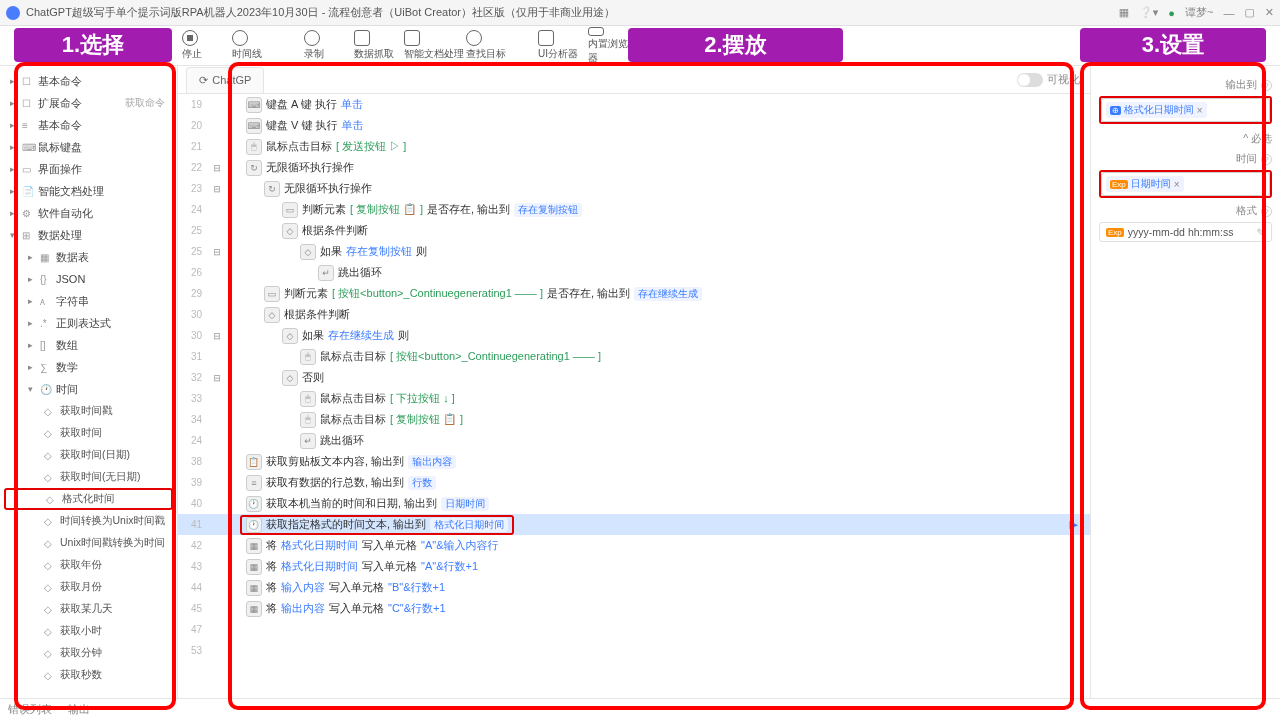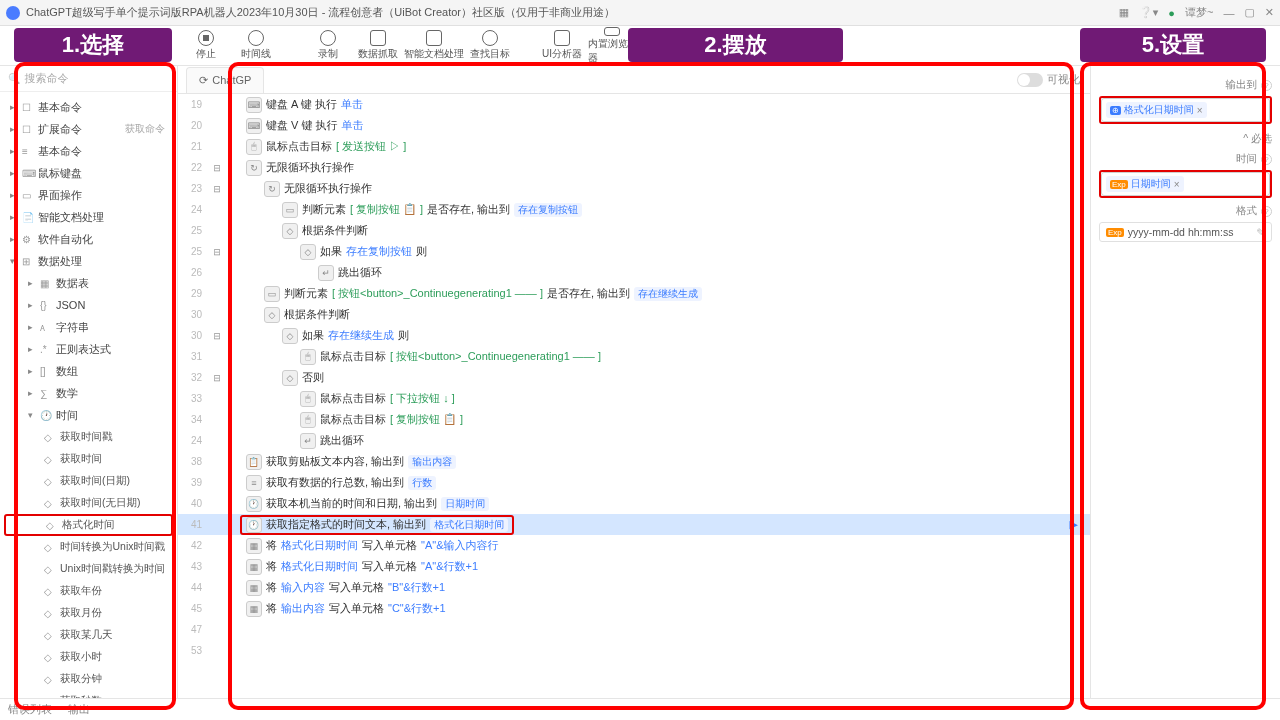--- a/index.html
+++ b/index.html
@@ -3,21 +3,21 @@
 <meta charset="utf-8">
 <style>
 * { box-sizing: border-box; margin: 0; padding: 0; }
 body { font-family: "Microsoft YaHei", Arial, sans-serif; font-size: 11px; color: #333; background: #fff; overflow: hidden; width: 1280px; height: 720px; position: relative; }
 .titlebar { height: 26px; background: #f5f5f5; border-bottom: 1px solid #e0e0e0; display: flex; align-items: center; padding: 0 6px; font-size: 11px; color: #555; }
 .titlebar .logo { width: 14px; height: 14px; background: #4a7cff; border-radius: 50%; margin-right: 6px; }
 .titlebar .spacer { flex: 1; }
 .titlebar .win-btns { display: flex; gap: 10px; align-items: center; color: #888; font-size: 11px; }
 .titlebar .win-btns span { cursor: pointer; }
 .toolbar { height: 40px; border-bottom: 1px solid #e5e5e5; display: flex; align-items: center; padding-left: 182px; gap: 2px; }
-.tool { display: flex; flex-direction: column; align-items: center; justify-content: center; width: 48px; height: 38px; color: #555; font-size: 10px; cursor: pointer; }
+.tool { display: flex; flex-direction: column; justify-content: center; width: 48px; height: 38px; color: #555; font-size: 10px; cursor: pointer; }
 .tool .ico { width: 16px; height: 16px; border: 1.5px solid #666; border-radius: 50%; margin-bottom: 1px; }
 .tool .ico.sq { border-radius: 3px; }
 .tool.stop .ico { border-radius: 50%; background: #fff; position: relative; }
 .tool.stop .ico:after { content:''; position:absolute; width:6px; height:6px; background:#666; top:4px; left:4px; }
 .main { display: flex; height: calc(100% - 26px - 40px - 22px); }
 .sidebar { width: 178px; border-right: 1px solid #e5e5e5; display: flex; flex-direction: column; }
 .search { height: 26px; border-bottom: 1px solid #eee; display: flex; align-items: center; padding: 0 8px; color: #aaa; font-size: 11px; }
 .search:before { content: '🔍'; font-size: 10px; margin-right: 4px; opacity: .5; }
 .tree { flex: 1; overflow-y: auto; padding: 4px 0; }
 .tree-item { display: flex; align-items: center; height: 22px; padding-left: 10px; color: #444; cursor: pointer; font-size: 11px; }
@@ -49,21 +49,21 @@
 .right { width: 190px; border-left: 1px solid #e5e5e5; padding: 6px 8px; font-size: 11px; color: #555; }
 .prop-label { color: #888; font-size: 10.5px; margin-top: 6px; display: flex; align-items: center; gap: 4px; justify-content: flex-end; }
 .prop-label .q { width: 11px; height: 11px; border: 1px solid #ccc; border-radius: 50%; font-size: 8px; display: inline-flex; align-items: center; justify-content: center; color: #bbb; }
 .chip-box { border: 2px solid #e30000; border-radius: 3px; padding: 0; margin-top: 4px; position: relative; }
 .chip-inner { border: 1px solid #d0d0d0; border-radius: 3px; padding: 3px 4px; display: flex; align-items: center; gap: 4px; }
 .chip { background: #eef3ff; border-radius: 3px; padding: 1px 4px; color: #3b7cff; font-size: 10px; display: inline-flex; align-items: center; gap: 3px; }
 .chip .tag { background: #3b7cff; color: #fff; border-radius: 2px; padding: 0 2px; font-size: 8px; }
 .chip .x { color: #888; cursor: pointer; }
 .plain-input { border: 1px solid #e0e0e0; border-radius: 3px; padding: 3px 6px; margin-top: 4px; display: flex; align-items: center; justify-content: space-between; color: #888; font-size: 10.5px; }
 .footer { height: 22px; border-top: 1px solid #e5e5e5; display: flex; align-items: center; padding: 0 8px; color: #888; font-size: 11px; gap: 16px; }
-.overlay-box { position: absolute; background: #701a75; color: #fff; font-size: 22px; font-weight: bold; display: flex; align-items: center; justify-content: center; border-radius: 4px; z-index: 100; }
+.overlay-box { position: absolute; background: #a21caf; color: #fff; font-size: 22px; font-weight: bold; display: flex; align-items: center; justify-content: center; border-radius: 4px; z-index: 100; }
 .ov1 { top: 28px; left: 14px; width: 158px; height: 34px; }
 .ov2 { top: 28px; left: 628px; width: 215px; height: 34px; }
 .ov3 { top: 28px; left: 1080px; width: 186px; height: 34px; }
 .red-frame { position: absolute; border: 4px solid #ff0000; border-radius: 10px; z-index: 50; pointer-events: none; }
 .rf1 { top: 62px; left: 14px; width: 162px; height: 648px; }
 .rf2 { top: 62px; left: 228px; width: 846px; height: 648px; }
 .rf3 { top: 62px; left: 1080px; width: 186px; height: 648px; }
 .ind { display: inline-block; }
 .ind1 { width: 18px; } .ind2 { width: 36px; } .ind3 { width: 54px; } .ind4 { width: 72px; } .ind5 { width: 90px; }
 </style>
@@ -118,23 +118,20 @@
     </div>
   <div class="tool">
       <span class="ico sq"></span>
       <span>内置浏览器</span>
     </div>
 </div>
 
 <div class="main">
 
   <div class="sidebar">
-    <div class="search">
-        <span>搜索命令</span>
-      </div>
     <div class="tree">
       <div class="tree-item">
           <span class="chev">▸</span>
           <span class="tico">☐</span>
           <span>基本命令</span>
         </div>
       <div class="tree-item">
           <span class="chev">▸</span>
           <span class="tico">☐</span>
           <span>扩展命令</span>
@@ -586,16 +583,16 @@
   </div>
 </div>
 
 <div class="footer">
   <span>错误列表</span>
   <span>输出</span>
 </div>
 
 <div class="overlay-box ov1">1.选择</div>
 <div class="overlay-box ov2">2.摆放</div>
-<div class="overlay-box ov3">5.设置</div>
+<div class="overlay-box ov3">3.设置</div>
 <div class="red-frame rf1"></div>
 <div class="red-frame rf2"></div>
 <div class="red-frame rf3"></div>
 
 </body></html>

